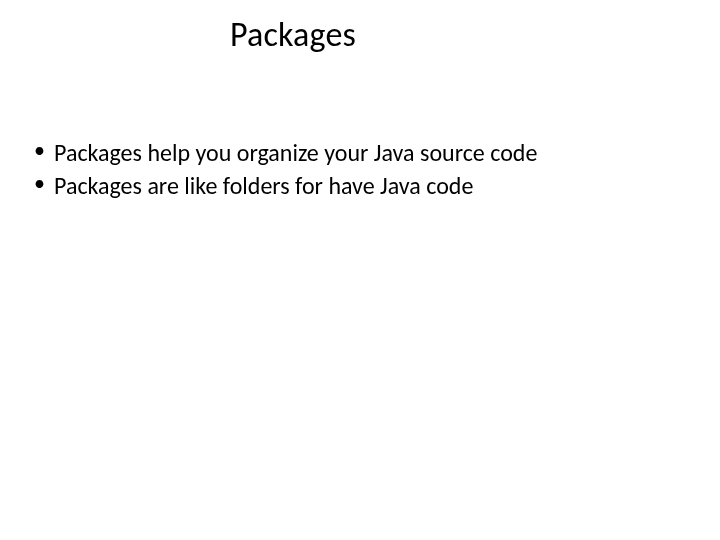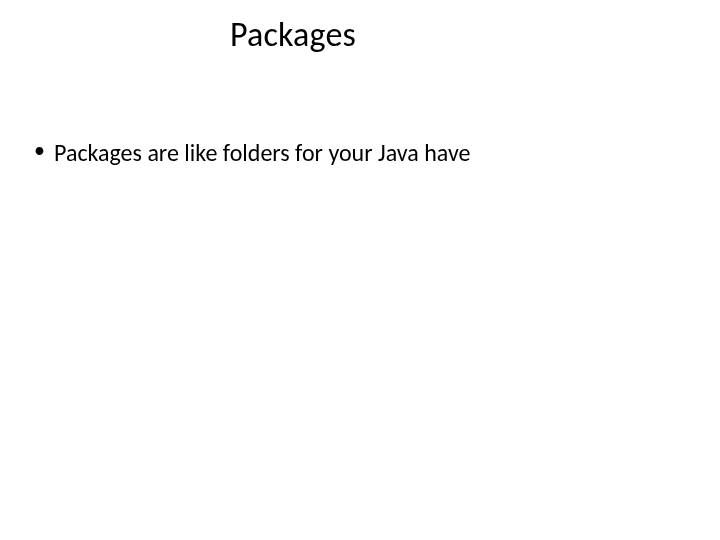--- a/index.html
+++ b/index.html
@@ -55,16 +55,17 @@
     line-height: 1.22;
   }
 </style>
 </head>
 <body>
 
 <div class="slide">
   <div class="title">Packages</div>
   <div class="body">
     <ul class="bullets">
-      <li>Packages are like folders for your Java have</li>
+      <li>Packages help you organize your Java source code</li>
+      <li>Packages are like folders for have Java code</li>
     </ul>
   </div>
 </div>
 
 </body></html>

